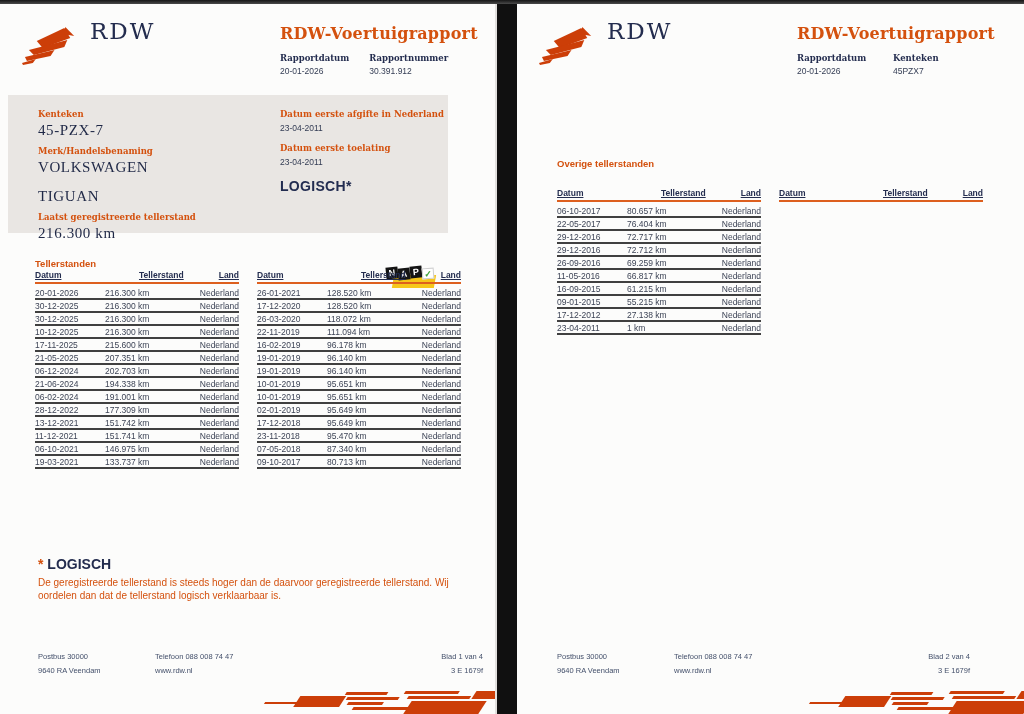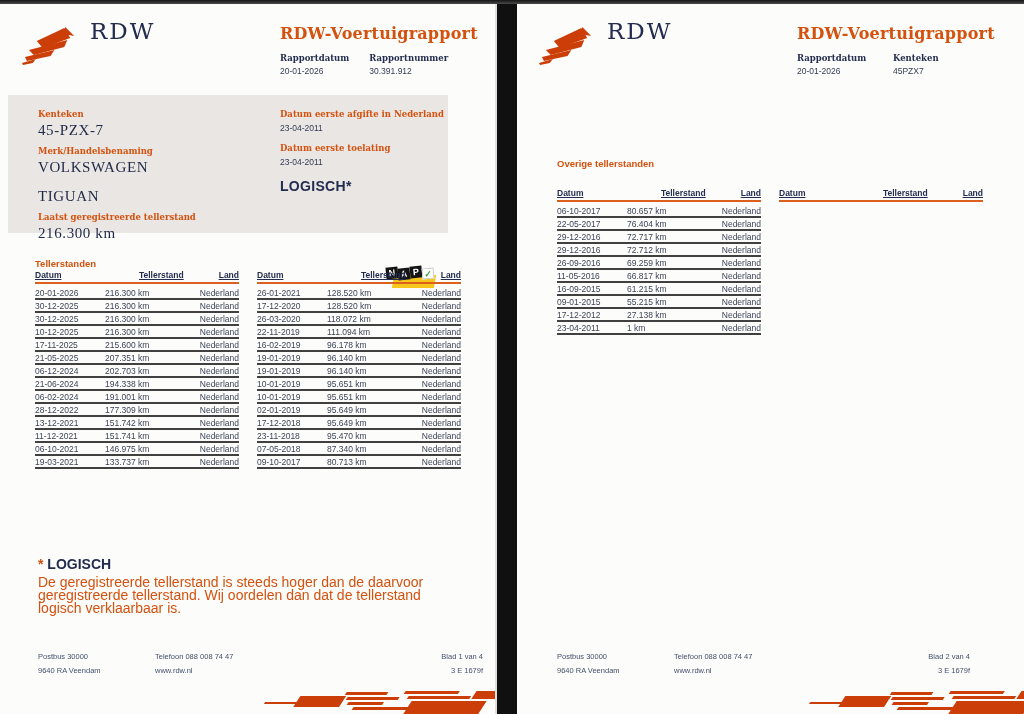--- a/index.html
+++ b/index.html
@@ -64,21 +64,21 @@
   .trow span { font-size:8.5px; color:#3d4456; }
   .c-datum { width:70px; text-align:left; }
   .c-stand { width:72px; text-align:left; }
   .thead .c-stand { text-align:right; }
   .c-land { flex:1; text-align:right; }
 
   
   .footnote { position:absolute; left:38px; top:556px; width:430px; }
   .fn-head { font-size:14px; font-weight:bold; color:#232c4e; margin-bottom:4px; }
   .fn-star { color:#d4510e; }
-  .footnote p { font-size:14px; color:#d4510e; line-height:13px; }
+  .footnote p { font-size:10px; color:#d4510e; line-height:13px; }
 
   
   .pfooter { position:absolute; top:650px; display:flex; font-size:7.5px; color:#42507009; }
   .pfooter div { font-size:7.5px; color:#44506b; line-height:14px; }
   .page1 .pfooter { left:38px; right:12px; }
   .page2 .pfooter { left:40px; right:54px; }
   .pf-addr { width:117px; }
   .pf-tel { flex:1; }
   .pf-right { text-align:right; }
 

